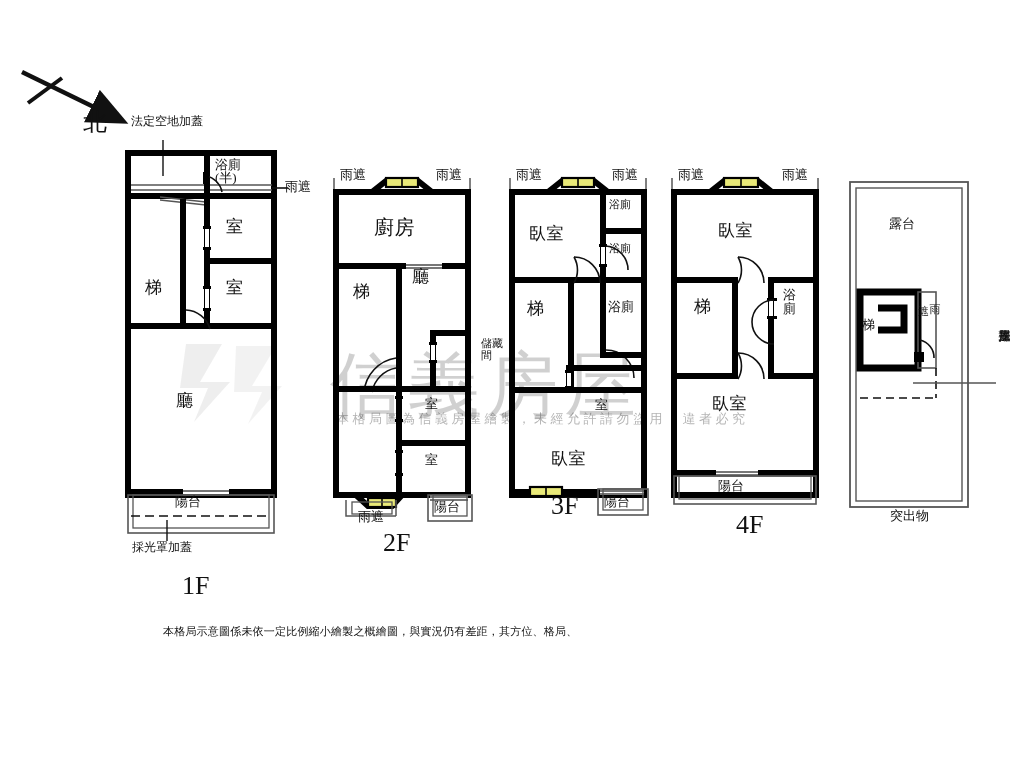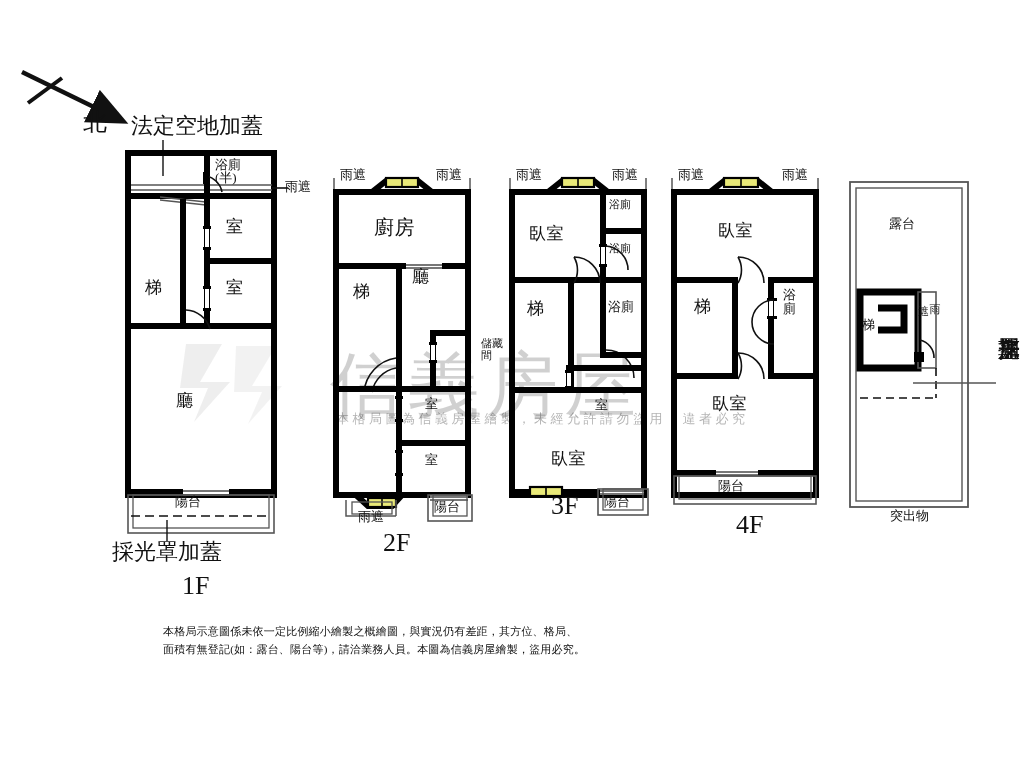--- a/index.html
+++ b/index.html
@@ -12,21 +12,21 @@
   svg#plan{position:absolute;left:0;top:0;width:1024px;height:768px;}
 
   .lbl{position:absolute;font-family:"Liberation Serif","DejaVu Serif",serif;color:#111;
        white-space:pre;line-height:1.02;}
   .cn{font-family:"Liberation Serif","DejaVu Serif",serif;}
   .rm{font-size:17px;font-weight:400;letter-spacing:.5px;}
   .rm-sm{font-size:13px;}
   .rm-xs{font-size:11px;}
   .tag{font-size:13px;}
   .floorname{font-size:26px;font-family:"Liberation Serif","DejaVu Serif",serif;}
-  .bigtag{font-size:22px;}
+  .bigtag{font-size:12px;}
   .vert{writing-mode:vertical-rl;text-orientation:upright;line-height:1.05;}
 
   #disclaimer{position:absolute;left:163px;top:623px;width:720px;
     font-size:11px;line-height:1.62;color:#111;letter-spacing:.2px;}
   #disclaimer div{white-space:pre;}
 
   
   #wm{position:absolute;left:0;top:0;width:1024px;height:768px;pointer-events:none;}
   #wm-big{position:absolute;left:330px;top:338px;font-size:72px;color:#000;
     opacity:.18;letter-spacing:6px;font-family:"Liberation Serif","DejaVu Serif",serif;}
@@ -285,21 +285,21 @@
 
   <div class="lbl cn bigtag" style="left:131px;top:115px;">法定空地加蓋</div>
   <div class="lbl cn rm-sm" style="left:215px;top:158px;">浴廁
 (半)</div>
   <div class="lbl cn tag" style="left:285px;top:180px;">雨遮</div>
   <div class="lbl cn rm" style="left:226px;top:218px;">室</div>
   <div class="lbl cn rm" style="left:226px;top:279px;">室</div>
   <div class="lbl cn rm" style="left:145px;top:279px;">梯</div>
   <div class="lbl cn rm" style="left:176px;top:392px;">廳</div>
   <div class="lbl cn rm-sm" style="left:175px;top:495px;">陽台</div>
-  <div class="lbl cn bigtag" style="left:112px;top:541px;">採光罩加蓋</div>
+  <div class="lbl cn bigtag" style="left:132px;top:541px;">採光罩加蓋</div>
   <div class="lbl floorname" style="left:182px;top:573px;">1F</div>
 
   <div class="lbl cn tag" style="left:340px;top:168px;">雨遮</div>
   <div class="lbl cn tag" style="left:436px;top:168px;">雨遮</div>
   <div class="lbl cn rm" style="left:374px;top:217px;font-size:20px;">廚房</div>
   <div class="lbl cn rm" style="left:353px;top:283px;">梯</div>
   <div class="lbl cn rm" style="left:412px;top:268px;">廳</div>
   <div class="lbl cn rm-xs" style="left:437px;top:338px;line-height:1.08;margin-left:44px;">儲藏
 間</div>
   <div class="lbl cn rm-sm" style="left:425px;top:397px;">室</div>
@@ -332,16 +332,15 @@
 
   <div class="lbl cn rm-sm" style="left:889px;top:217px;">露台</div>
   <div class="lbl cn rm-sm" style="left:862px;top:318px;">梯</div>
   <div class="lbl cn rm-xs vert" style="left:917px;top:296px;">雨
 遮</div>
   <div class="lbl cn bigtag vert" style="left:998px;top:320px;">採光罩加蓋</div>
   <div class="lbl cn rm-sm" style="left:890px;top:509px;">突出物</div>
 
   <div id="disclaimer">
     <div>本格局示意圖係未依一定比例縮小繪製之概繪圖，與實況仍有差距，其方位、格局、</div>
-    <div>面積有無登記(如：露台、陽台等)，請洽業務人員。本圖為信義房屋繪製，盜用必究。</div>
   </div>
 
 </div>
 
 </body></html>

